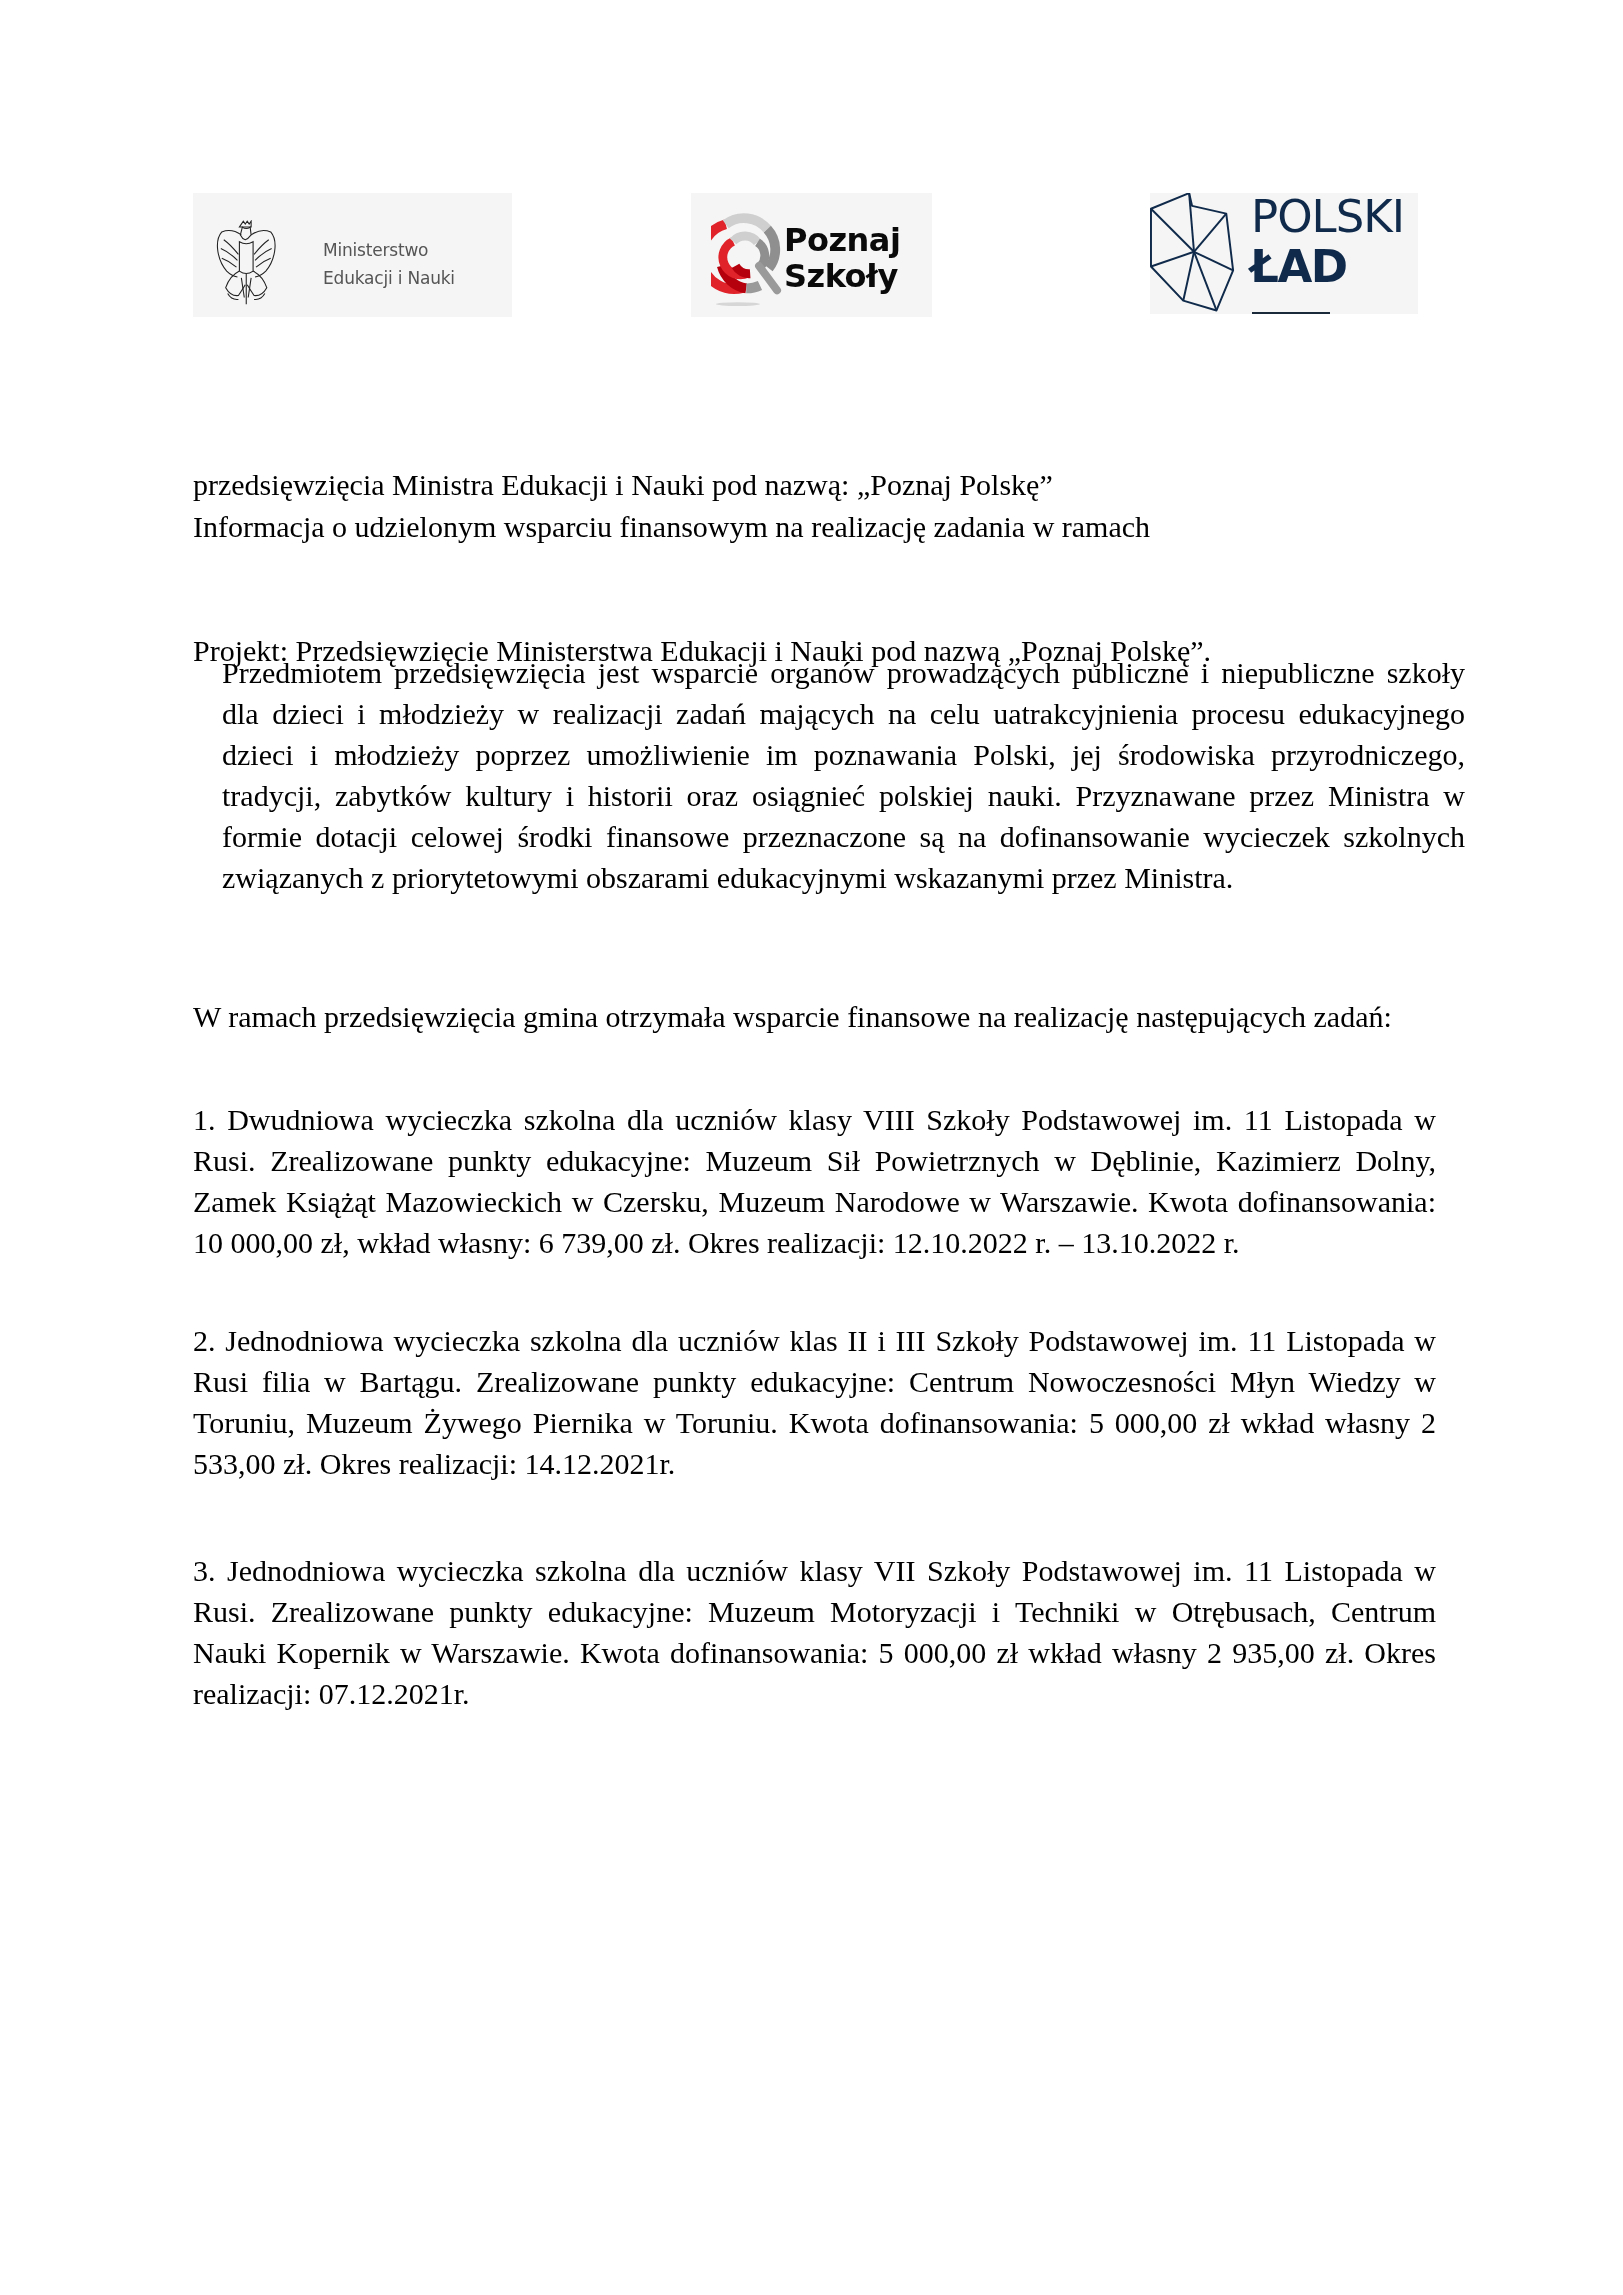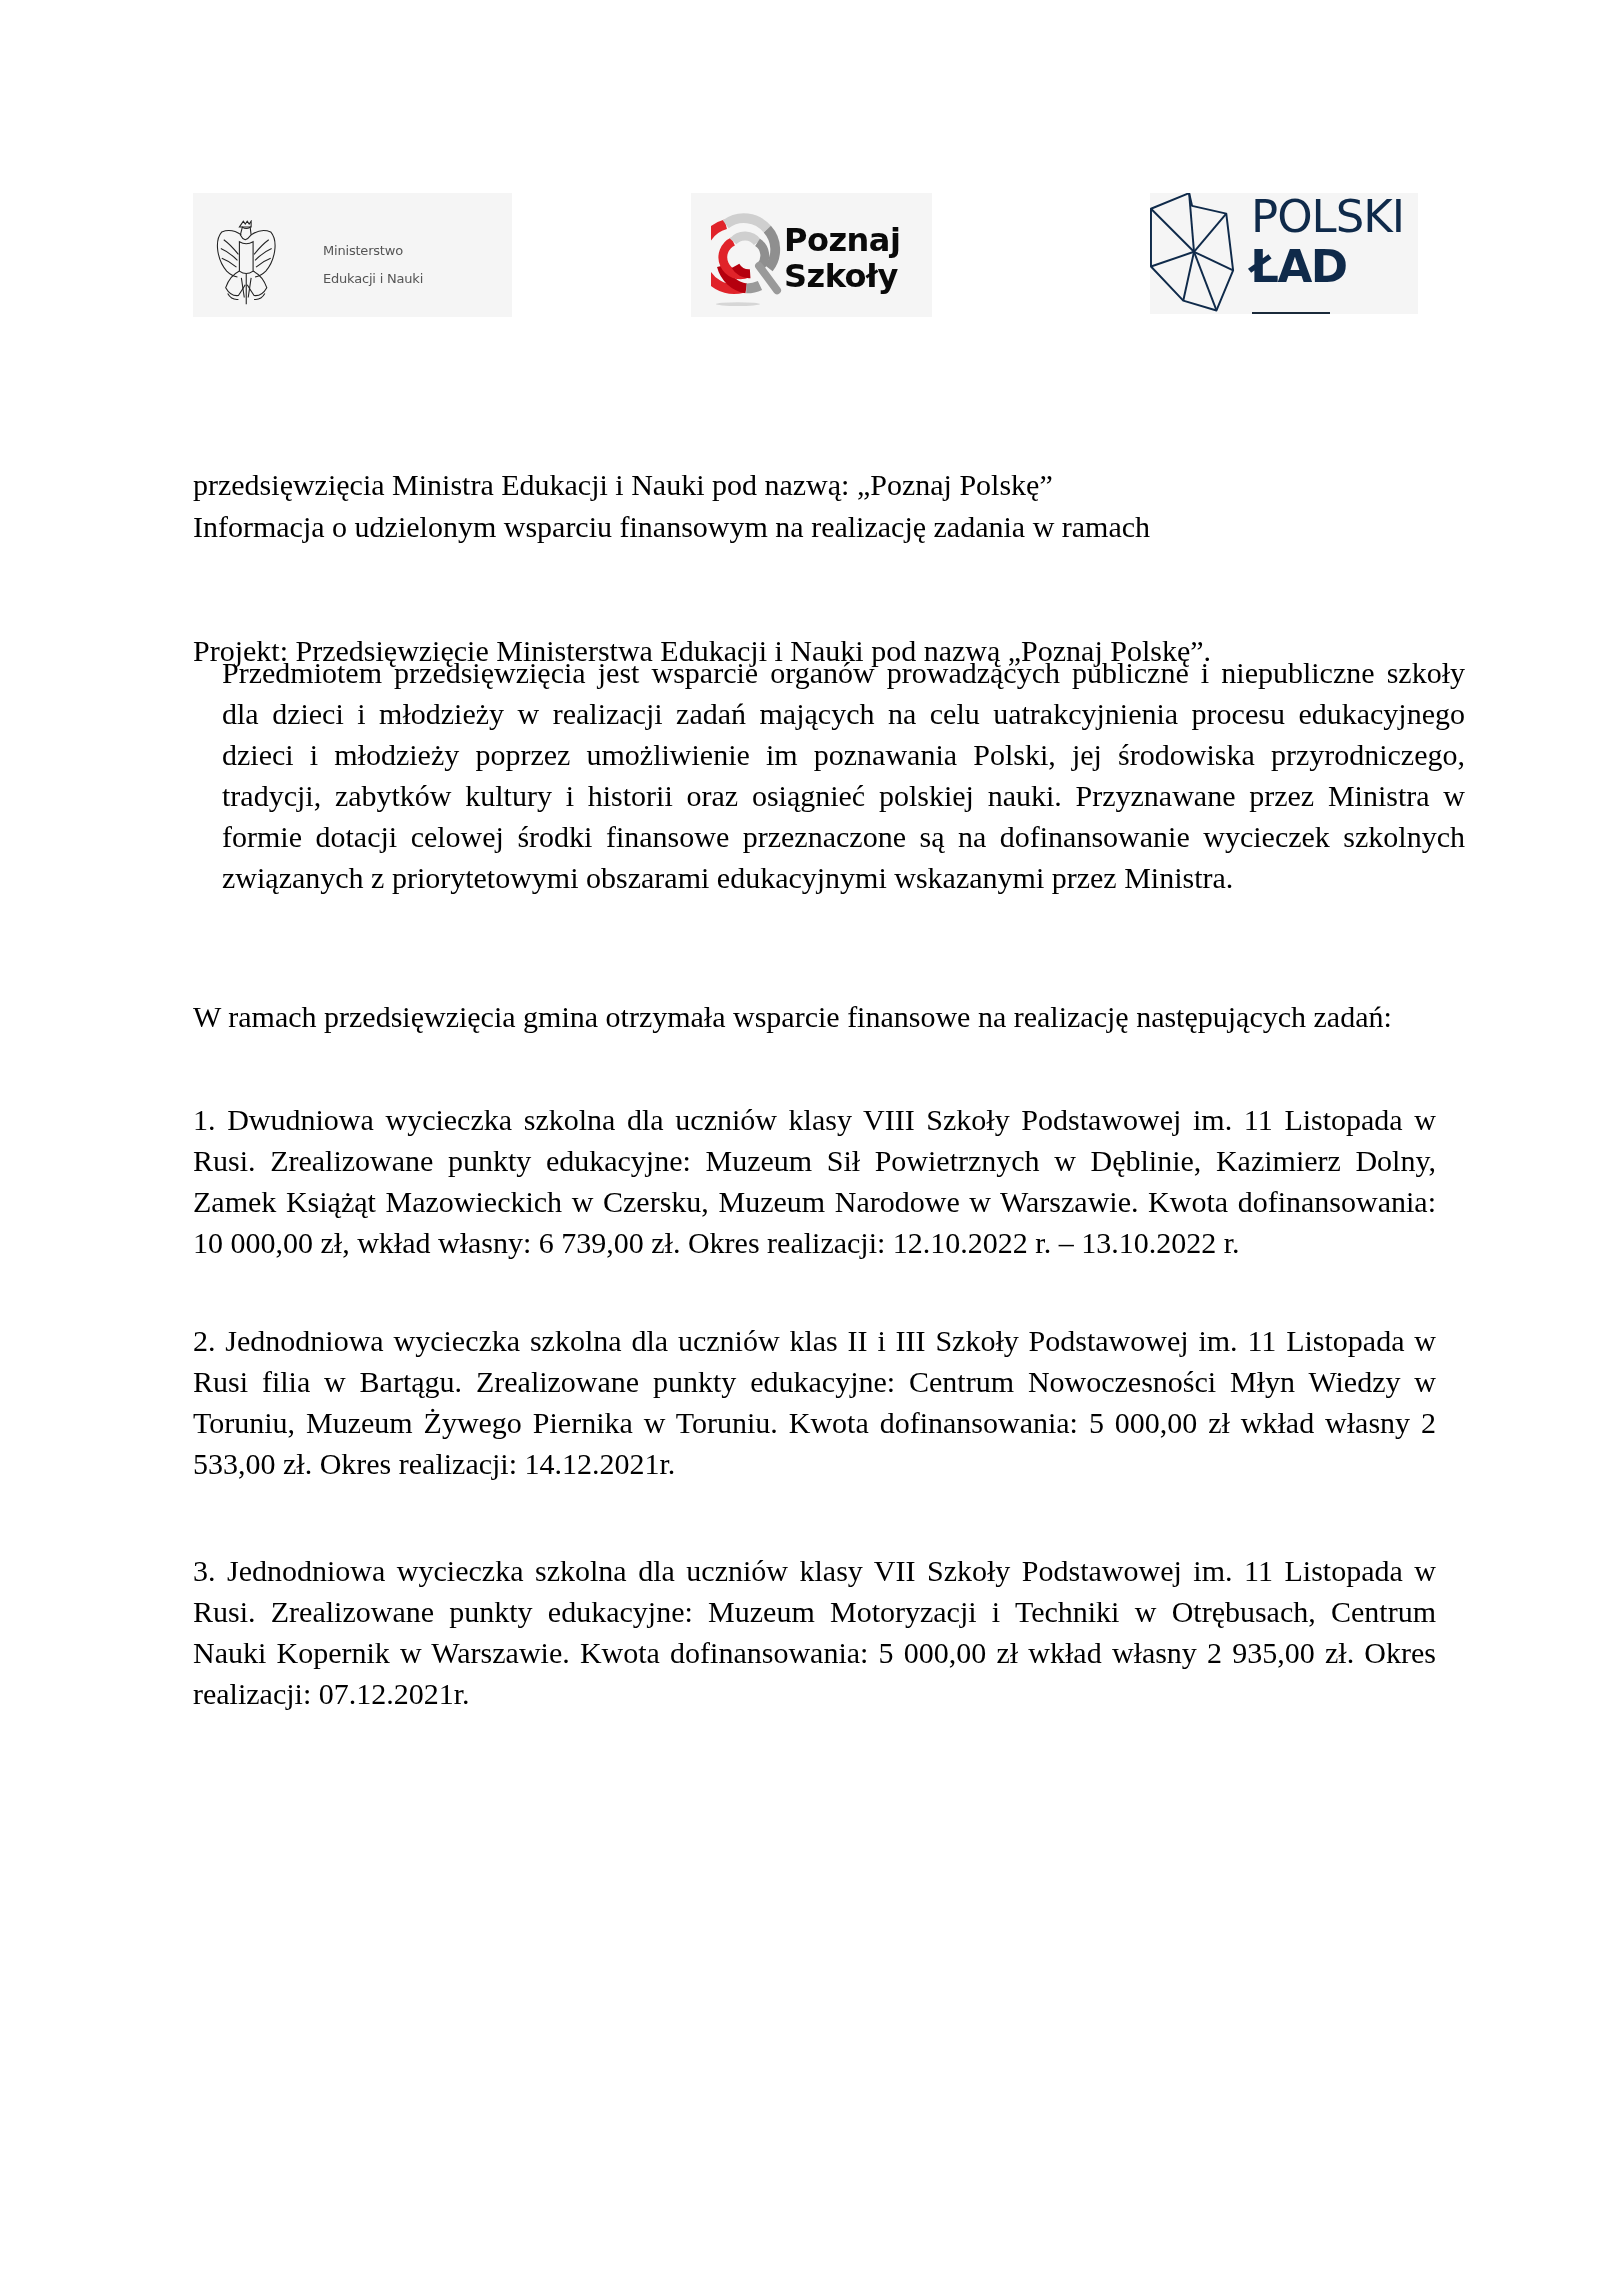--- a/index.html
+++ b/index.html
@@ -11,21 +11,21 @@
       overflow: hidden;
     }
     #logo-mein { left: 193px; top: 193px; width: 319px; height: 124px; }
     #logo-pp   { left: 691px; top: 193px; width: 241px; height: 124px; }
     #logo-pl   { left: 1150px; top: 193px; width: 268px; height: 121px; }
 
     .mein-text {
       position: absolute;
       left: 130px; top: 44px;
       font-family: "DejaVu Sans", sans-serif;
-      font-size: 13px;
+      font-size: 17px;
       line-height: 27.5px;
       color: #555555;
       letter-spacing: -0.2px;
     }
     .pp-text {
       position: absolute;
       left: 93px; top: 29.4px;
       font-family: "DejaVu Sans", sans-serif;
       font-weight: bold;
       font-size: 32px;

